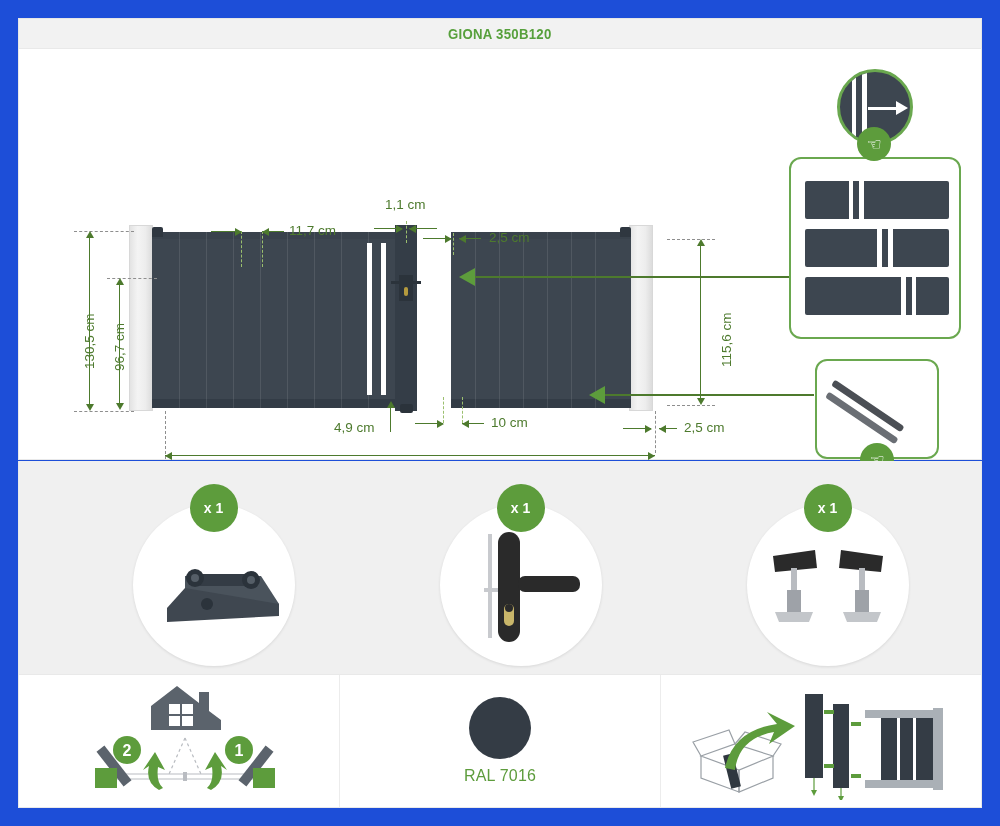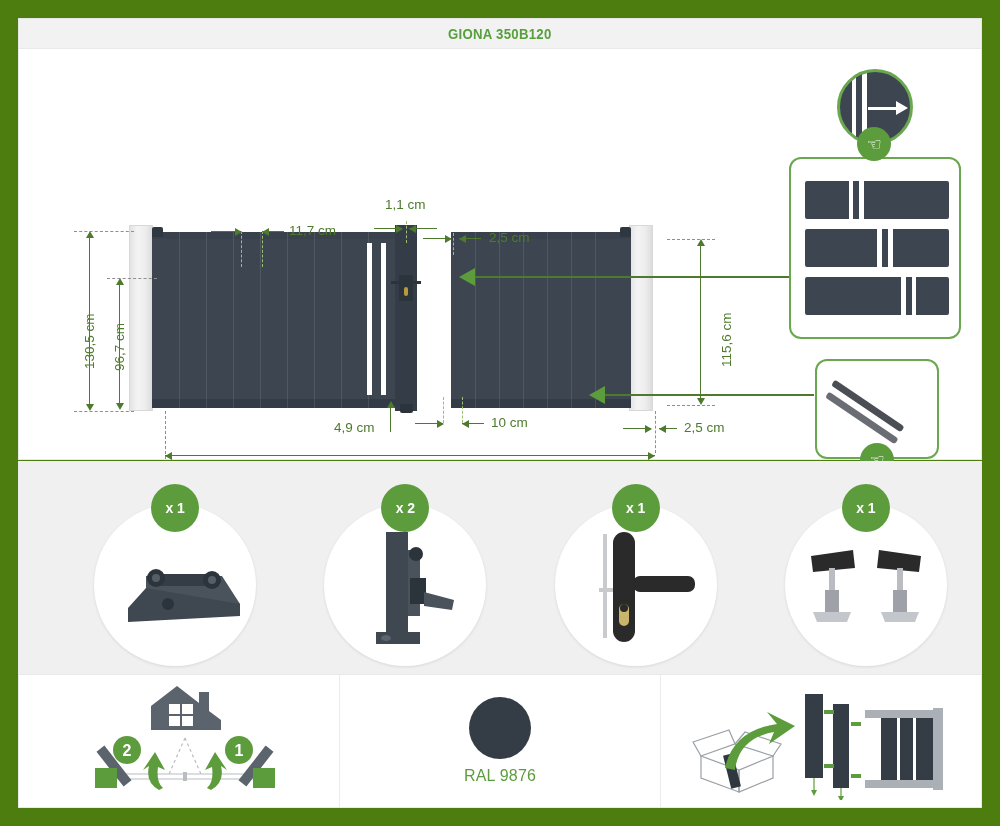--- a/index.html
+++ b/index.html
@@ -3,21 +3,21 @@
 <meta charset="utf-8">
 <style>
   * { box-sizing: border-box; }
   html, body { margin:0; padding:0; }
   body {
     width:1000px; height:826px;
     background:#ffffff;
     font-family:"Liberation Sans", sans-serif;
     overflow:hidden;
   }
-  #sheet { position:relative; width:1000px; height:826px; background:#4d7c0f; }
+  #sheet { position:relative; width:1000px; height:826px; background:#1d4ed8; }
 
   
   .titlebar{
     position:absolute; left:18px; top:18px; width:964px; height:30px;
     background:#f2f2f2; border:1px solid #e6e6e6; border-bottom:none;
     display:flex; align-items:center; justify-content:center;
   }
   .titlebar .t{
     color:#57a03c; font-weight:bold; font-size:15px; letter-spacing:.3px;
     font-family:"Liberation Sans Narrow","Liberation Sans", sans-serif;
@@ -276,33 +276,20 @@
         <rect x="60" y="70" width="58" height="12" fill="#343c45"></rect>
         <circle cx="62" cy="74" r="9" fill="#2b333b"></circle>
           <circle cx="62" cy="74" r="4" fill="#555e67"></circle>
         <circle cx="118" cy="76" r="9" fill="#2b333b"></circle>
           <circle cx="118" cy="76" r="4" fill="#555e67"></circle>
         <circle cx="74" cy="100" r="6" fill="#2b333b"></circle>
       </svg>
       <div class="qty">x 1</div>
     </div>
 
-    <div class="acc">
-      <div class="disc"></div>
-      <svg class="art" viewBox="0 0 162 162">
-        <rect x="62" y="28" width="22" height="104" fill="#3f4750"></rect>
-        <rect x="84" y="46" width="12" height="66" fill="#4a535c"></rect>
-        <circle cx="92" cy="50" r="7" fill="#2b333b"></circle>
-        <rect x="86" y="74" width="16" height="26" fill="#2b333b"></rect>
-        <polygon points="100,88 130,96 128,106 100,102" fill="#4a535c"></polygon>
-        <rect x="52" y="128" width="44" height="12" fill="#3f4750"></rect>
-        <ellipse cx="62" cy="134" rx="5" ry="3" fill="#5b646d"></ellipse>
-      </svg>
-      <div class="qty">x 2</div>
-    </div>
 
     <div class="acc">
       <div class="disc"></div>
       <svg class="art" viewBox="0 0 162 162">
         <rect x="48" y="30" width="4" height="104" fill="#c8cace"></rect>
         <rect x="44" y="84" width="16" height="4" fill="#c8cace"></rect>
         <rect x="58" y="28" width="22" height="110" rx="11" fill="#2a2a2a"></rect>
         <rect x="78" y="72" width="62" height="16" rx="7" fill="#2a2a2a"></rect>
         <rect x="64" y="100" width="10" height="22" rx="5" fill="#c9b66a"></rect>
         <circle cx="69" cy="104" r="4" fill="#2a2a2a"></circle>
@@ -352,21 +339,21 @@
         <circle cx="68" cy="68" r="14" fill="#5d9c3c"></circle>
         <text x="68" y="74" font-family="Liberation Sans, sans-serif" font-size="16" font-weight="bold" fill="#ffffff" text-anchor="middle">2</text>
         <circle cx="180" cy="68" r="14" fill="#5d9c3c"></circle>
         <text x="180" y="74" font-family="Liberation Sans, sans-serif" font-size="16" font-weight="bold" fill="#ffffff" text-anchor="middle">1</text>
       </svg>
 
     </div>
 
     <div class="infocell">
       <div class="swatch"></div>
-      <div class="cap">RAL 9876</div>
+      <div class="cap">RAL 7016</div>
     </div>
 
 
     <div class="infocell">
       <svg width="280" height="118" viewBox="0 0 280 118">
         <g stroke="#9aa0a6" stroke-width="1.2" fill="none">
           <path d="M20 74 L54 62 L92 74 L58 88 Z"></path>
           <path d="M20 74 L20 96 L58 110 L58 88"></path>
           <path d="M58 88 L58 110 L92 96 L92 74"></path>
           <path d="M54 62 L64 50 L100 62 L92 74"></path>

